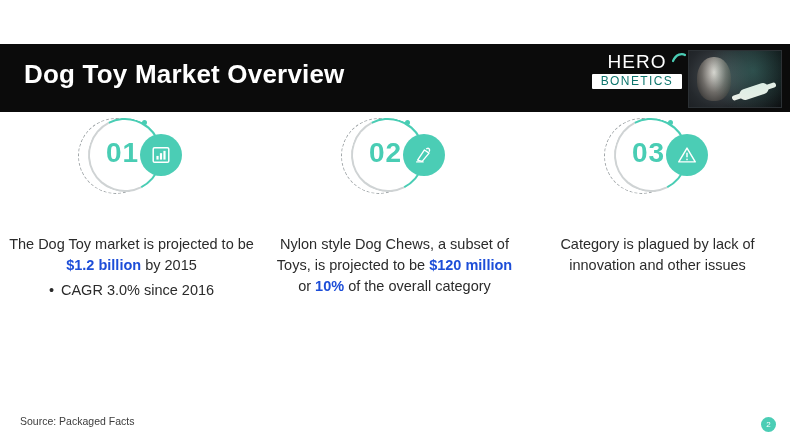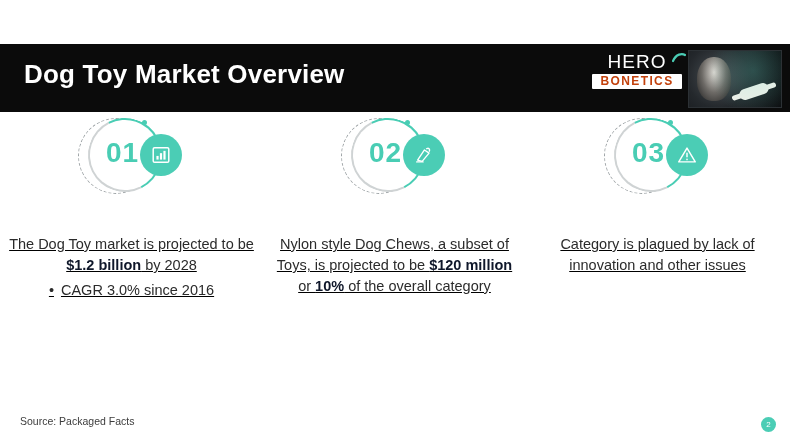--- a/index.html
+++ b/index.html
@@ -47,23 +47,23 @@
     font-size: 19px;
     font-weight: normal;
     letter-spacing: 1px;
     line-height: 20px;
     display: block;
   }
   .brand-bonetics {
     display: block;
     margin-top: 2px;
     background: #ffffff;
-    color: #c2410c;
+    color: #0f766e;
     font-size: 12px;
-    font-weight: bold;
+    font-weight: normal;
     letter-spacing: 1.4px;
     line-height: 15px;
     border-radius: 1px;
   }
   .brand-swoosh {
     position: absolute;
     right: -4px;
     top: 0px;
     width: 14px;
     height: 14px;
@@ -111,21 +111,20 @@
     left: 0;
     top: 110px;
     width: 790px;
     display: flex;
   }
   .col {
     width: 263px;
     display: flex;
     flex-direction: column;
     align-items: center;
-    text-decoration: underline;
   }
 
   
   .badge {
     position: relative;
     width: 120px;
     height: 92px;
   }
   .ring-outer {
     position: absolute;
@@ -188,21 +187,21 @@
 
   
   .body-text {
     margin-top: 32px;
     width: 250px;
     text-align: center;
     color: #2b2b2b;
     font-size: 14.5px;
     line-height: 21px;
   }
-  .hl { color: #0f172a; font-weight: bold; }
+  .hl { color: #1d4ed8; font-weight: bold; }
   .bullets {
     margin: 4px;
     padding: 0;
     list-style: none;
   }
   .bullets li {
     text-align: center;
     text-indent: 0;
   }
   .bullets li::before {
@@ -265,21 +264,21 @@
       <div class="icon-circle">
         <svg width="22" height="22" viewBox="0 0 24 24">
           <rect x="3.5" y="4" width="17" height="16" rx="1.5" fill="none" stroke="#ffffff" stroke-width="1.6"></rect>
           <rect x="7" y="13" width="2.4" height="4" fill="#ffffff"></rect>
           <rect x="10.8" y="10" width="2.4" height="7" fill="#ffffff"></rect>
           <rect x="14.6" y="7.5" width="2.4" height="9.5" fill="#ffffff"></rect>
         </svg>
       </div>
     </div>
     <div class="body-text">
-      <span>The Dog Toy market is projected to be </span><span class="hl">$1.2 billion</span><span> by 2028</span>
+      <span>The Dog Toy market is projected to be </span><span class="hl">$1.2 billion</span><span> by 2015</span>
       <ul class="bullets">
         <li>CAGR 3.0% since 2016</li>
       </ul>
     </div>
   </div>
 
   <div class="col">
     <div class="badge">
       <div class="ring-outer"></div>
       <div class="ring-inner"></div>

